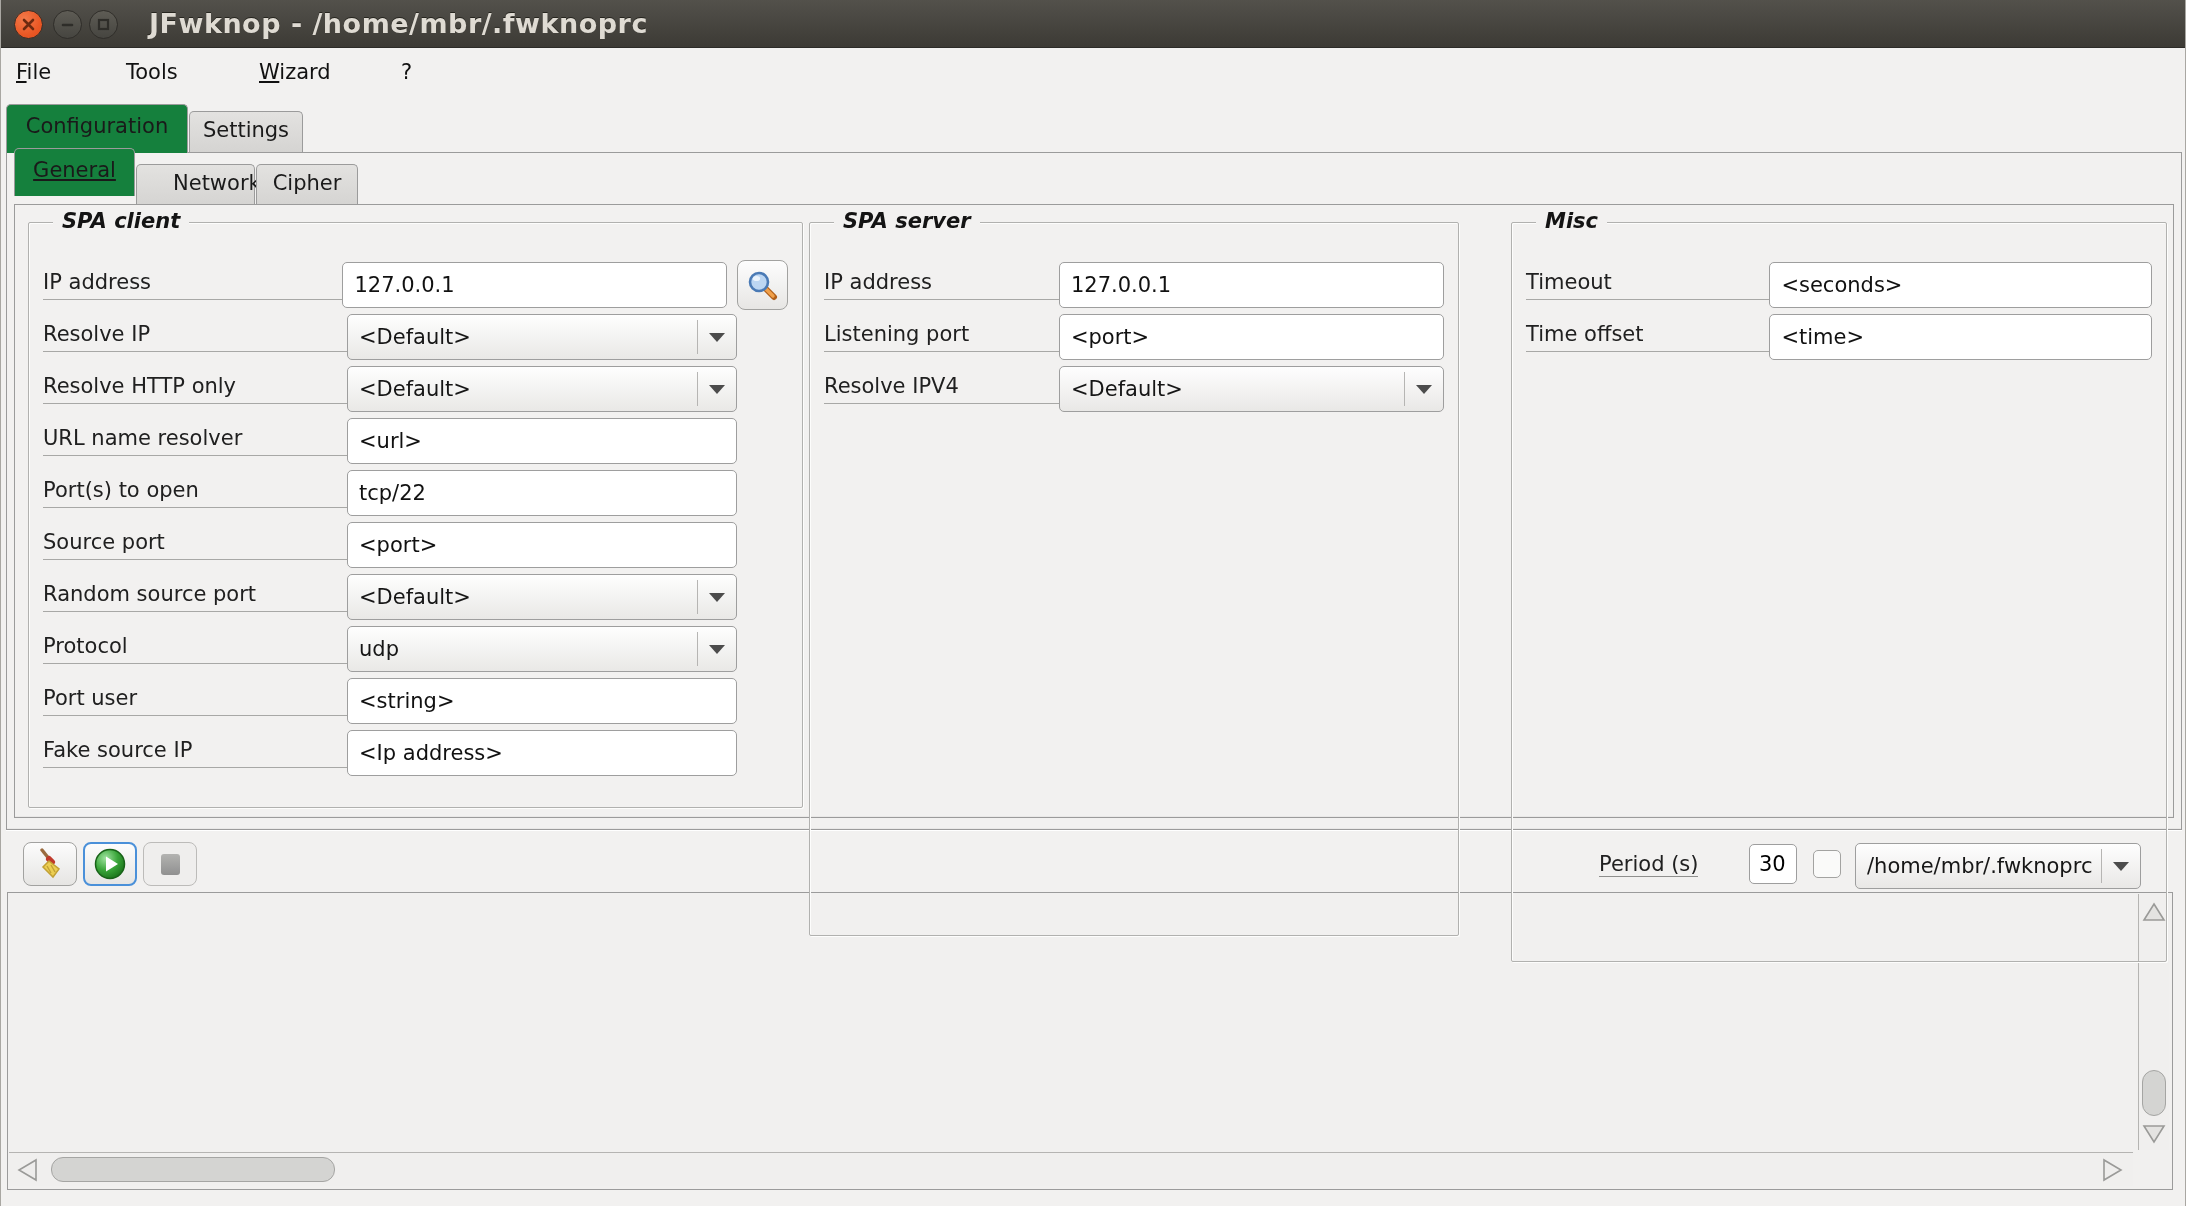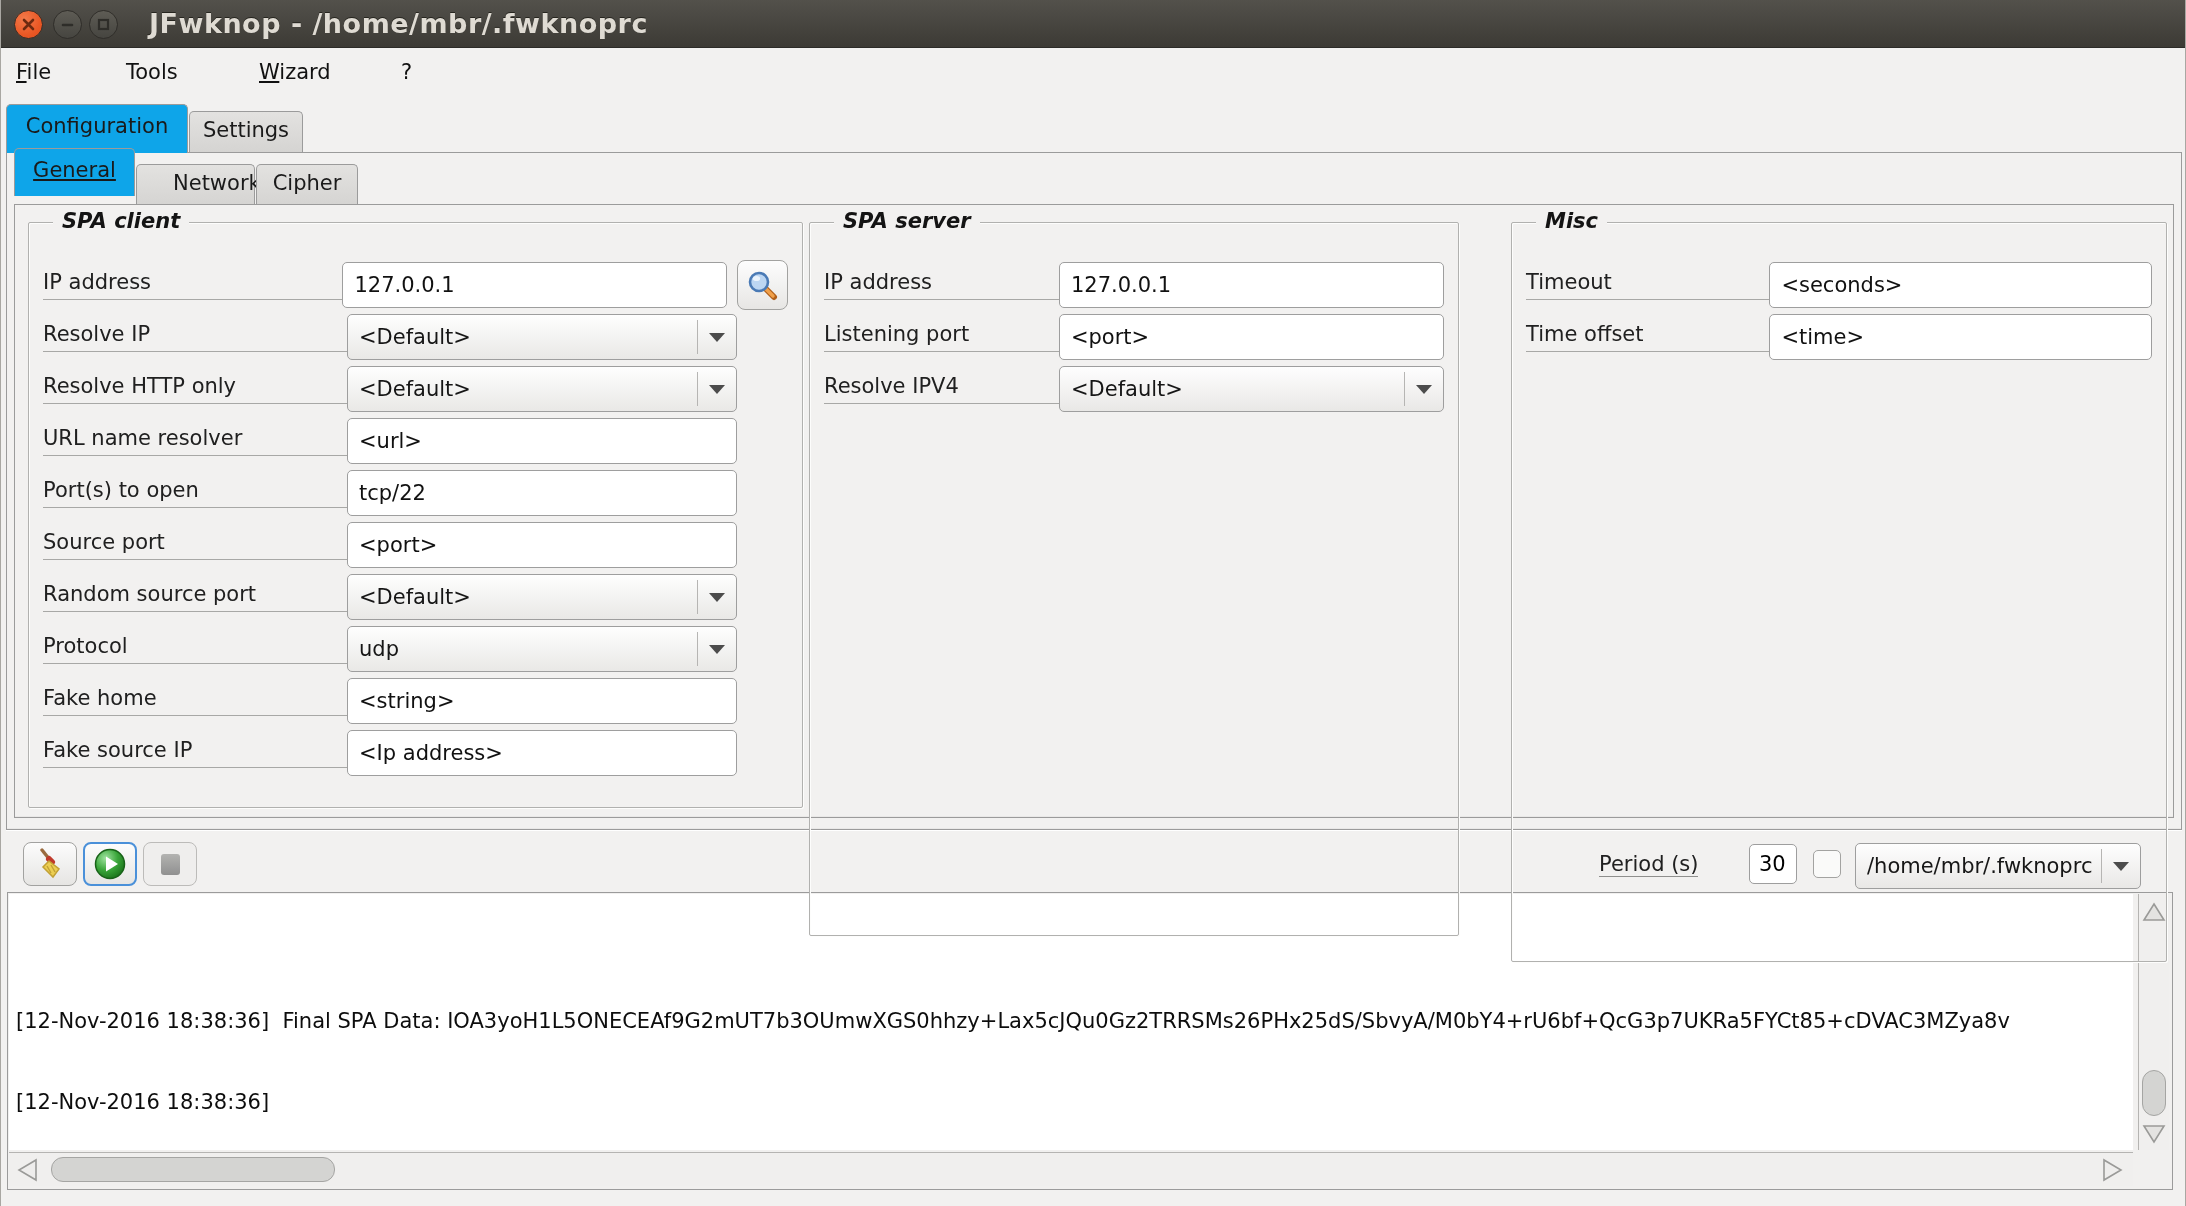--- a/index.html
+++ b/index.html
@@ -19,21 +19,21 @@
   .winbtn.min { left:52px; } .winbtn.max { left:88px; }
   .wintitle { position:absolute; left:148px; top:8px; font-size:27px; font-weight:bold;
     color:#dfdbd3; text-shadow:0 -1px 0 #26251f; letter-spacing:0.5px; }
   
   .menubar { position:absolute; left:0; top:48px; width:100%; height:52px; background:#f2f1f0; }
   .menu-item { position:absolute; top:12px; display:inline-block; color:#111; cursor:default; }
   .menu-item.accel::first-letter { text-decoration:underline; }
   
   .tab { position:absolute; border:1px solid #9b9b9b; border-bottom:none;
     border-radius:5px 5px 0 0; text-align:center; cursor:default; }
-  .tab.sel { background:#0ea5e9; z-index:3; }
+  .tab.sel { background:#15803d; z-index:3; }
   .tab.unsel { background:linear-gradient(#e3e2e0,#d5d4d2); z-index:1; }
   .tab .tlabel { display:block; padding-top:9px; }
   
   .outer-panel { position:absolute; left:5px; top:152px; width:2176px; height:678px;
     background:#f2f1f0; border:1px solid #9b9b9b; box-shadow:0 1px 0 #ffffff, inset 0 -1px 0 #e9e8e7; z-index:2; }
   .inner-panel { position:absolute; left:13px; top:204px; width:2160px; height:614px;
     background:#f2f1f0; border:1px solid #9b9b9b; box-shadow:inset 0 -1px 0 #e9e8e7; z-index:2; }
   
   .group { position:absolute; border:1px solid #b1b1af; border-radius:2px;
     box-shadow:inset 1px 1px 0 #fdfdfc, 1px 1px 0 #fdfdfc; z-index:4; padding:36px 14px 0 14px; }
@@ -210,21 +210,21 @@
       <div class="combo">
         <span class="combo-text">udp</span>
         <span class="combo-sep"></span>
         <span class="combo-arrow">
             <i></i>
           </span>
       </div>
     </div>
 
     <div class="row">
-      <span class="flabel">Fake home</span>
+      <span class="flabel">Port user</span>
       <input class="tfield" value="&lt;string&gt;" style="">
     </div>
 
     <div class="row">
       <span class="flabel">Fake source IP</span>
       <input class="tfield" value="&lt;Ip address&gt;" style="">
     </div>
   </div>
 
   <div class="group g-server">
@@ -299,31 +299,20 @@
     <div class="combo path-combo">
       <span class="combo-text">/home/mbr/.fwknoprc</span>
       <span class="combo-sep"></span>
       <span class="combo-arrow">
           <i></i>
         </span>
     </div>
   </div>
 
   <div class="logbox">
-    <div class="log-view">
-      <div class="log-clipped"><span>[12-Nov-2016 18:38:36]</span></div>
-      <div>[12-Nov-2016 18:38:36]  Final SPA Data: IOA3yoH1L5ONECEAf9G2mUT7b3OUmwXGS0hhzy+Lax5cJQu0Gz2TRRSMs26PHx25dS/SbvyA/M0bY4+rU6bf+QcG3p7UKRa5FYCt85+cDVAC3MZya8v</div>
-      <div>[12-Nov-2016 18:38:36]</div>
-      
-      
-      
-      
-      
-      
-    </div>
 
     <div class="vscroll">
       <div class="arr" style="left:2px; top:4px; width:26px; height:28px;">
         <svg width="24" height="24" viewBox="0 0 24 24">
             <polygon points="12,4 22,20 2,20" fill="#e4e3e1" stroke="#9a9a98" stroke-width="1.6"></polygon>
           </svg>
       </div>
       <div class="vthumb"></div>
       <div class="arr" style="left:2px; top:226px; width:26px; height:28px;">
         <svg width="24" height="24" viewBox="0 0 24 24">

